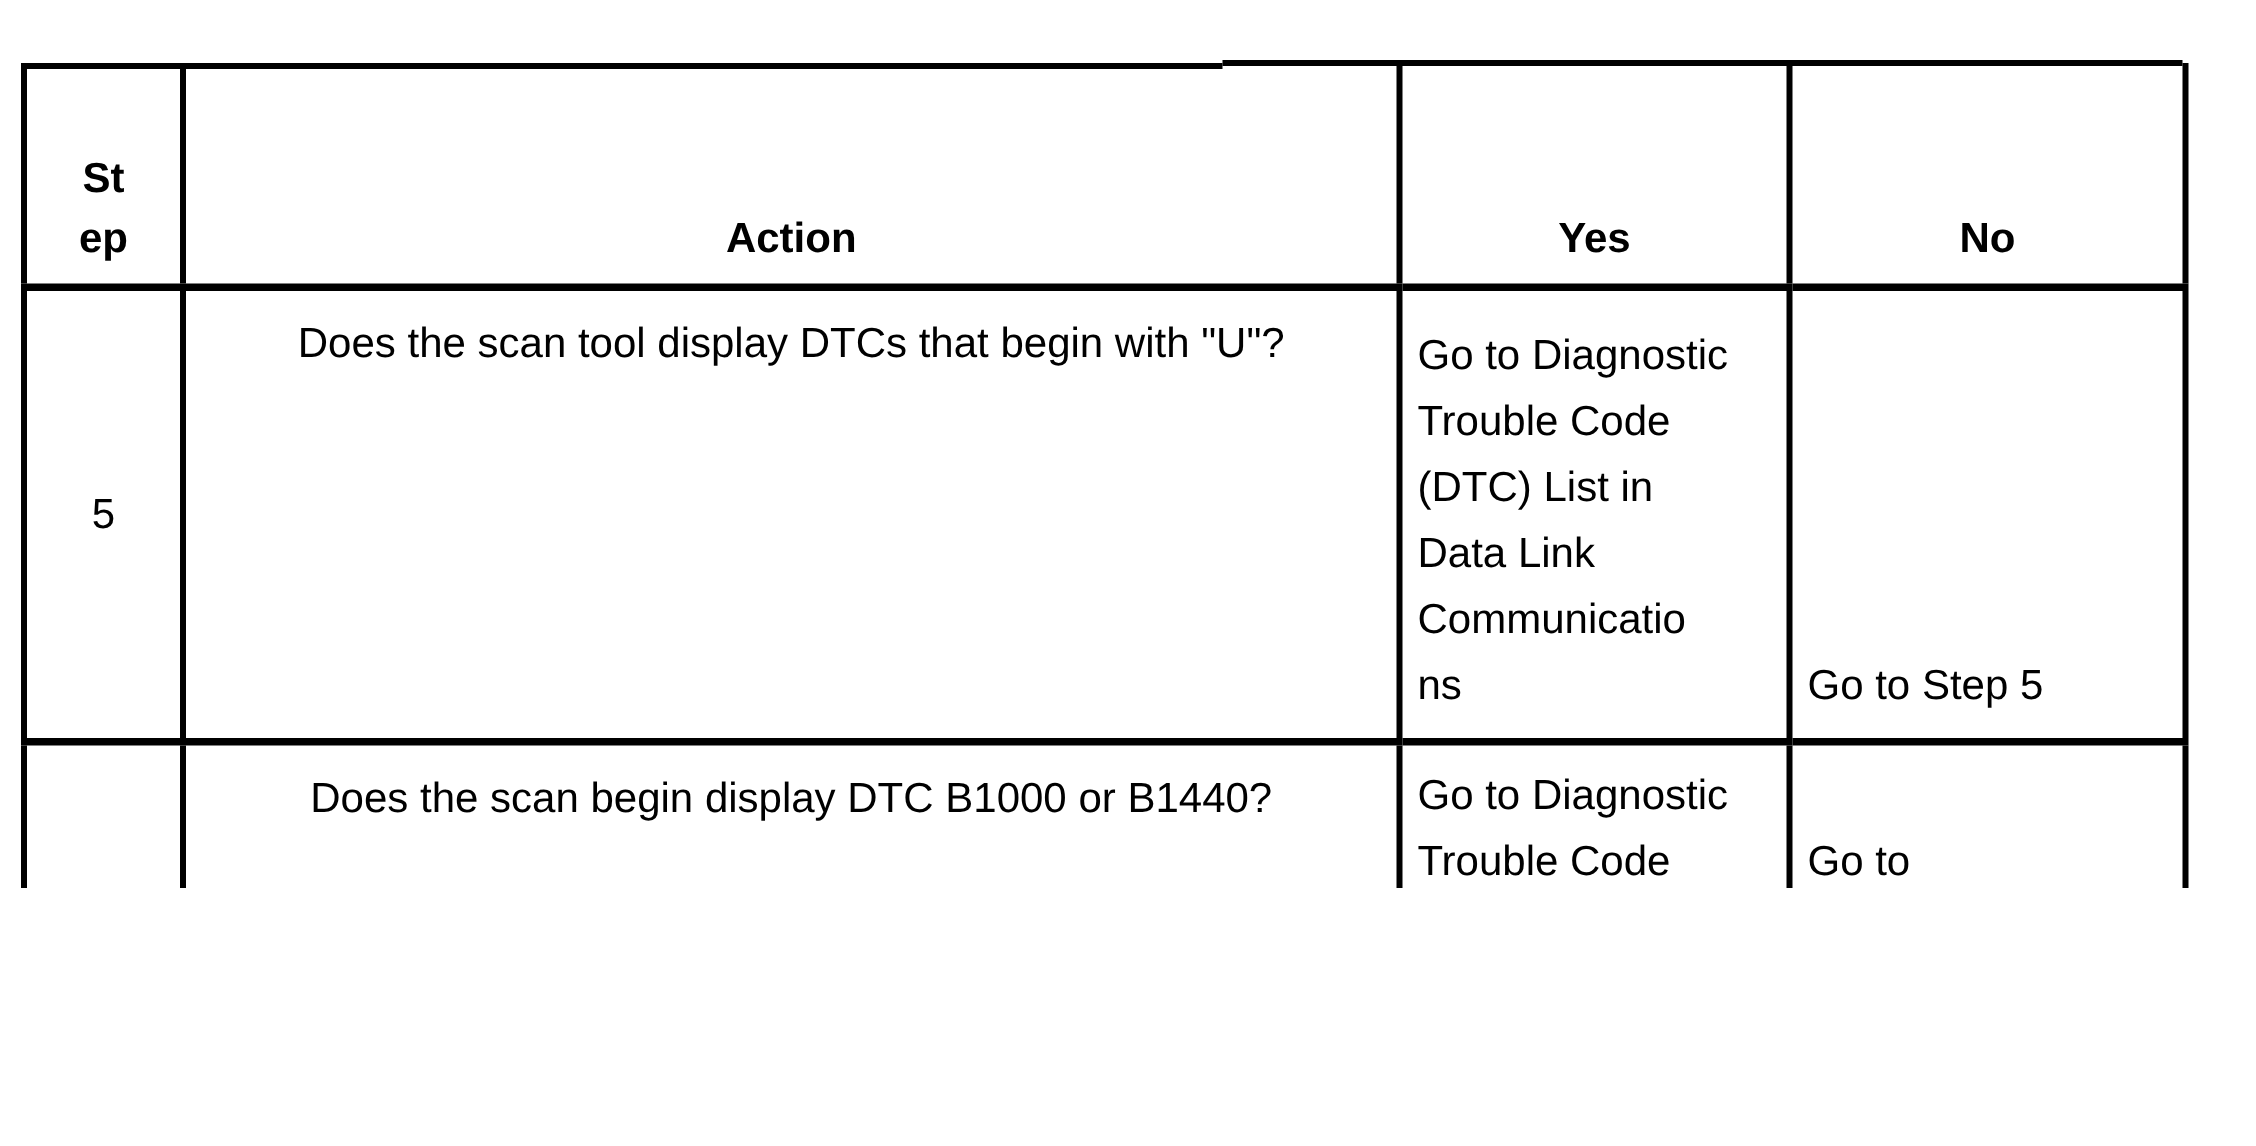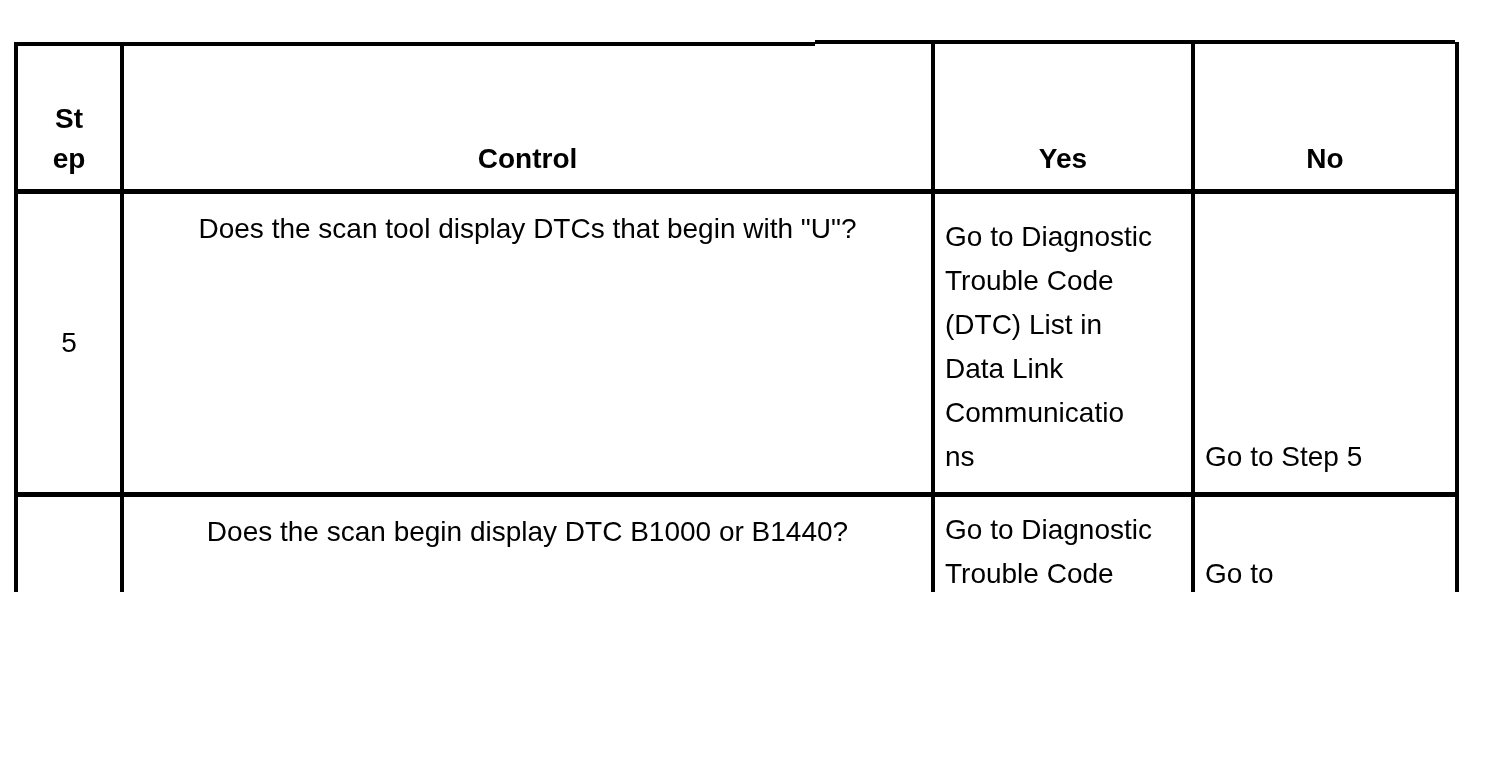--- a/index.html
+++ b/index.html
@@ -87,21 +87,21 @@
     <colgroup>
       <col style="width:106px">
       <col style="width:811px">
       <col style="width:260px">
       <col style="width:264px">
     </colgroup>
     <thead>
       <tr class="row-header">
         <th class="cell-step">St
 ep</th>
-        <th class="cell-action">Control</th>
+        <th class="cell-action">Action</th>
         <th class="cell-yes">Yes</th>
         <th class="cell-no">No</th>
       </tr>
     </thead>
     <tbody>
       <tr class="row-step-5">
         <td class="cell-step">5</td>
         <td class="cell-action">Does the scan tool display DTCs that begin with "U"?</td>
         <td class="cell-yes">Go to Diagnostic
 Trouble Code

